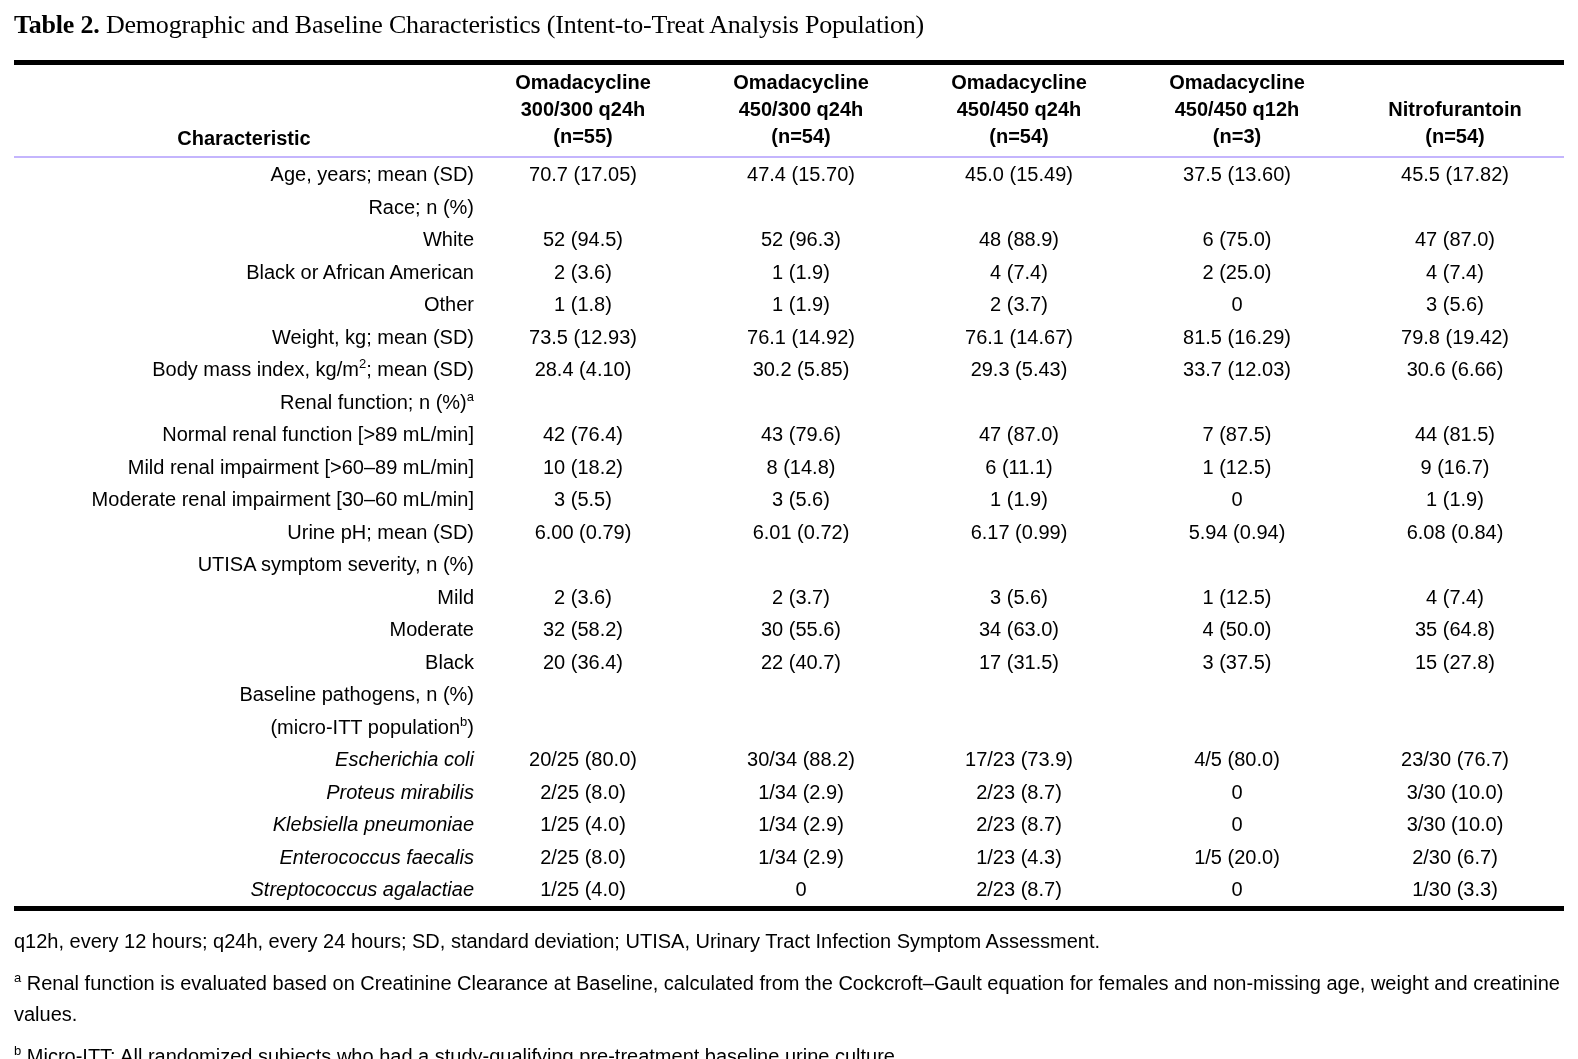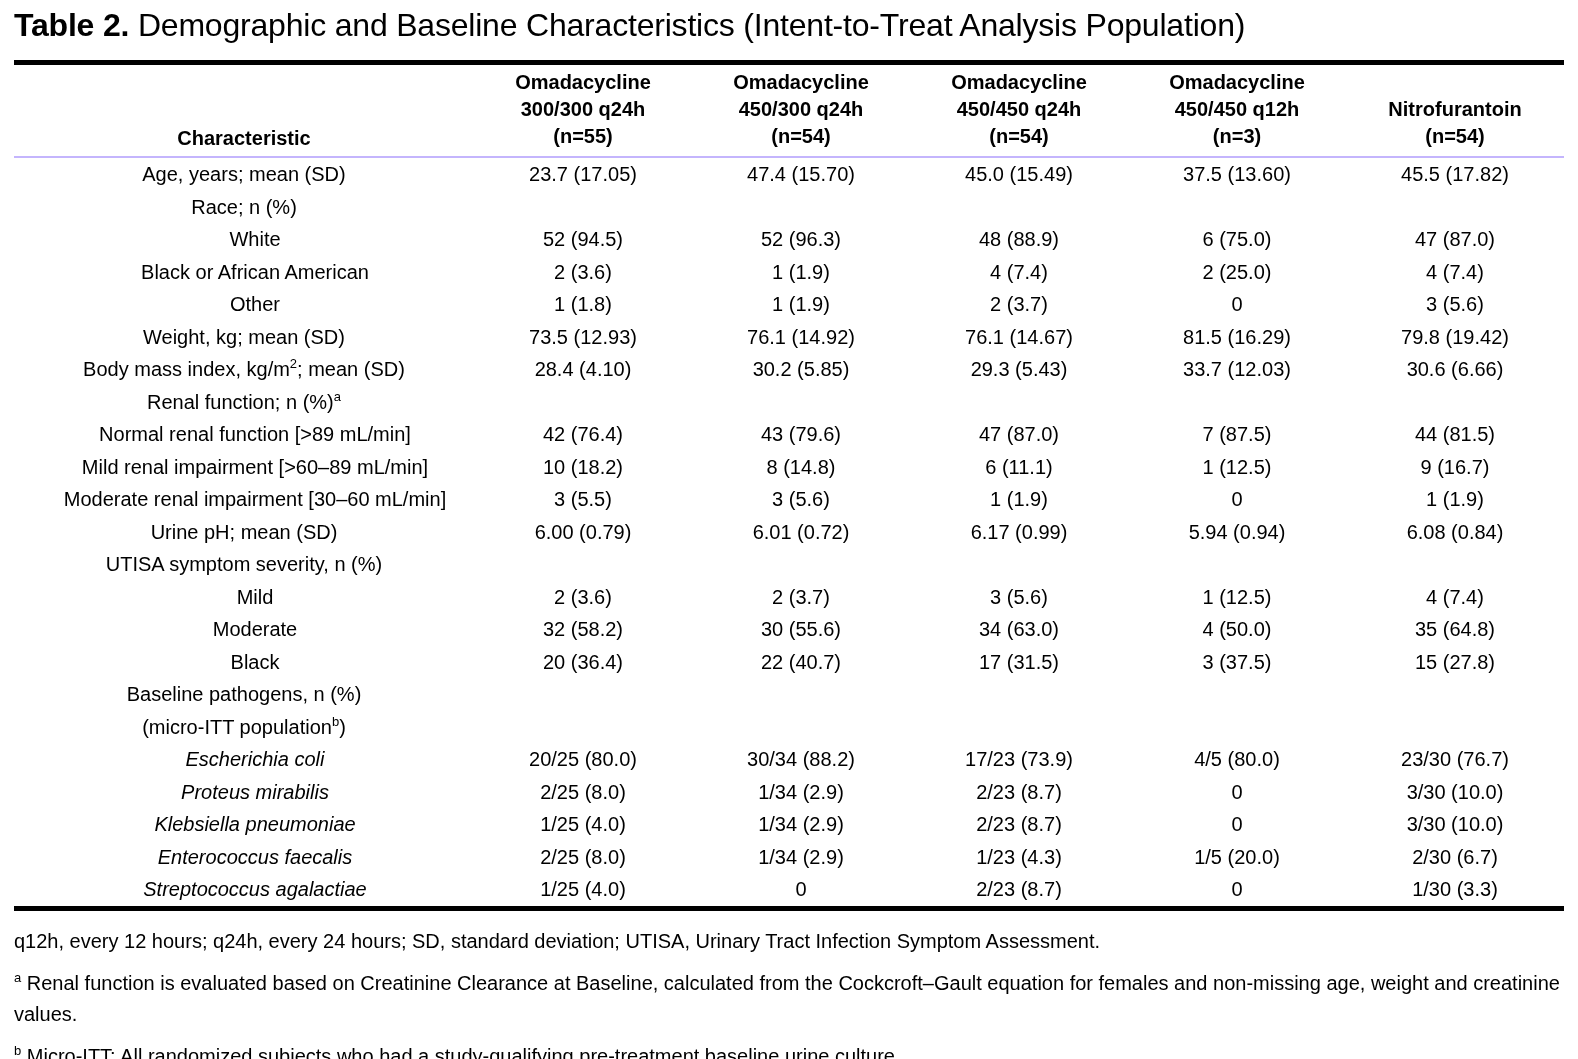--- a/index.html
+++ b/index.html
@@ -11,23 +11,24 @@
   }
   .page {
     width: 1578px;
     height: 1059px;
     box-sizing: border-box;
     padding: 6px 14px 0 14px;
     overflow: hidden;
     background: #ffffff;
   }
   .title {
-    font-size: 32px;
+    font-size: 26px;
     line-height: 38px;
     letter-spacing: -0.2px;
+    font-family: Liberation Serif, serif;
   }
   .title .bold { font-weight: bold; }
   table.char-table {
     width: 1550px;
     border-collapse: collapse;
     table-layout: fixed;
     margin-top: 16px;
     border-top: 5px solid #000;
     border-bottom: 5px solid #000;
   }
@@ -40,21 +41,21 @@
   }
   th.char-h { text-align: center; }
   th.col-h  { text-align: center; }
   .hl { line-height: 27px; }
   tbody td {
     font-size: 20px;
     line-height: 32.5px;
     padding: 0;
     vertical-align: top;
   }
-  td.lbl { text-align: center; }
+  td.lbl { text-align: right; }
   td.val { text-align: center; }
   .ind  { padding-left: 22px; }
   .ital { font-style: italic; }
   sup { font-size: 13px; line-height: 0; }
   .footnotes {
     margin-top: 15px;
     font-size: 20px;
     width: 1550px;
   }
   .footnotes p {
@@ -105,21 +106,21 @@
           </th>
           <th class="col-h">
             <div class="hl">Nitrofurantoin</div>
             <div class="hl">(n=54)</div>
           </th>
         </tr>
     </thead>
     <tbody>
         <tr>
           <td class="lbl">Age, years; mean (SD)</td>
-          <td class="val">23.7 (17.05)</td>
+          <td class="val">70.7 (17.05)</td>
           <td class="val">47.4 (15.70)</td>
           <td class="val">45.0 (15.49)</td>
           <td class="val">37.5 (13.60)</td>
           <td class="val">45.5 (17.82)</td>
         </tr>
         <tr>
           <td class="lbl">Race; n (%)</td>
           <td class="val"></td>
           <td class="val"></td>
           <td class="val"></td>

